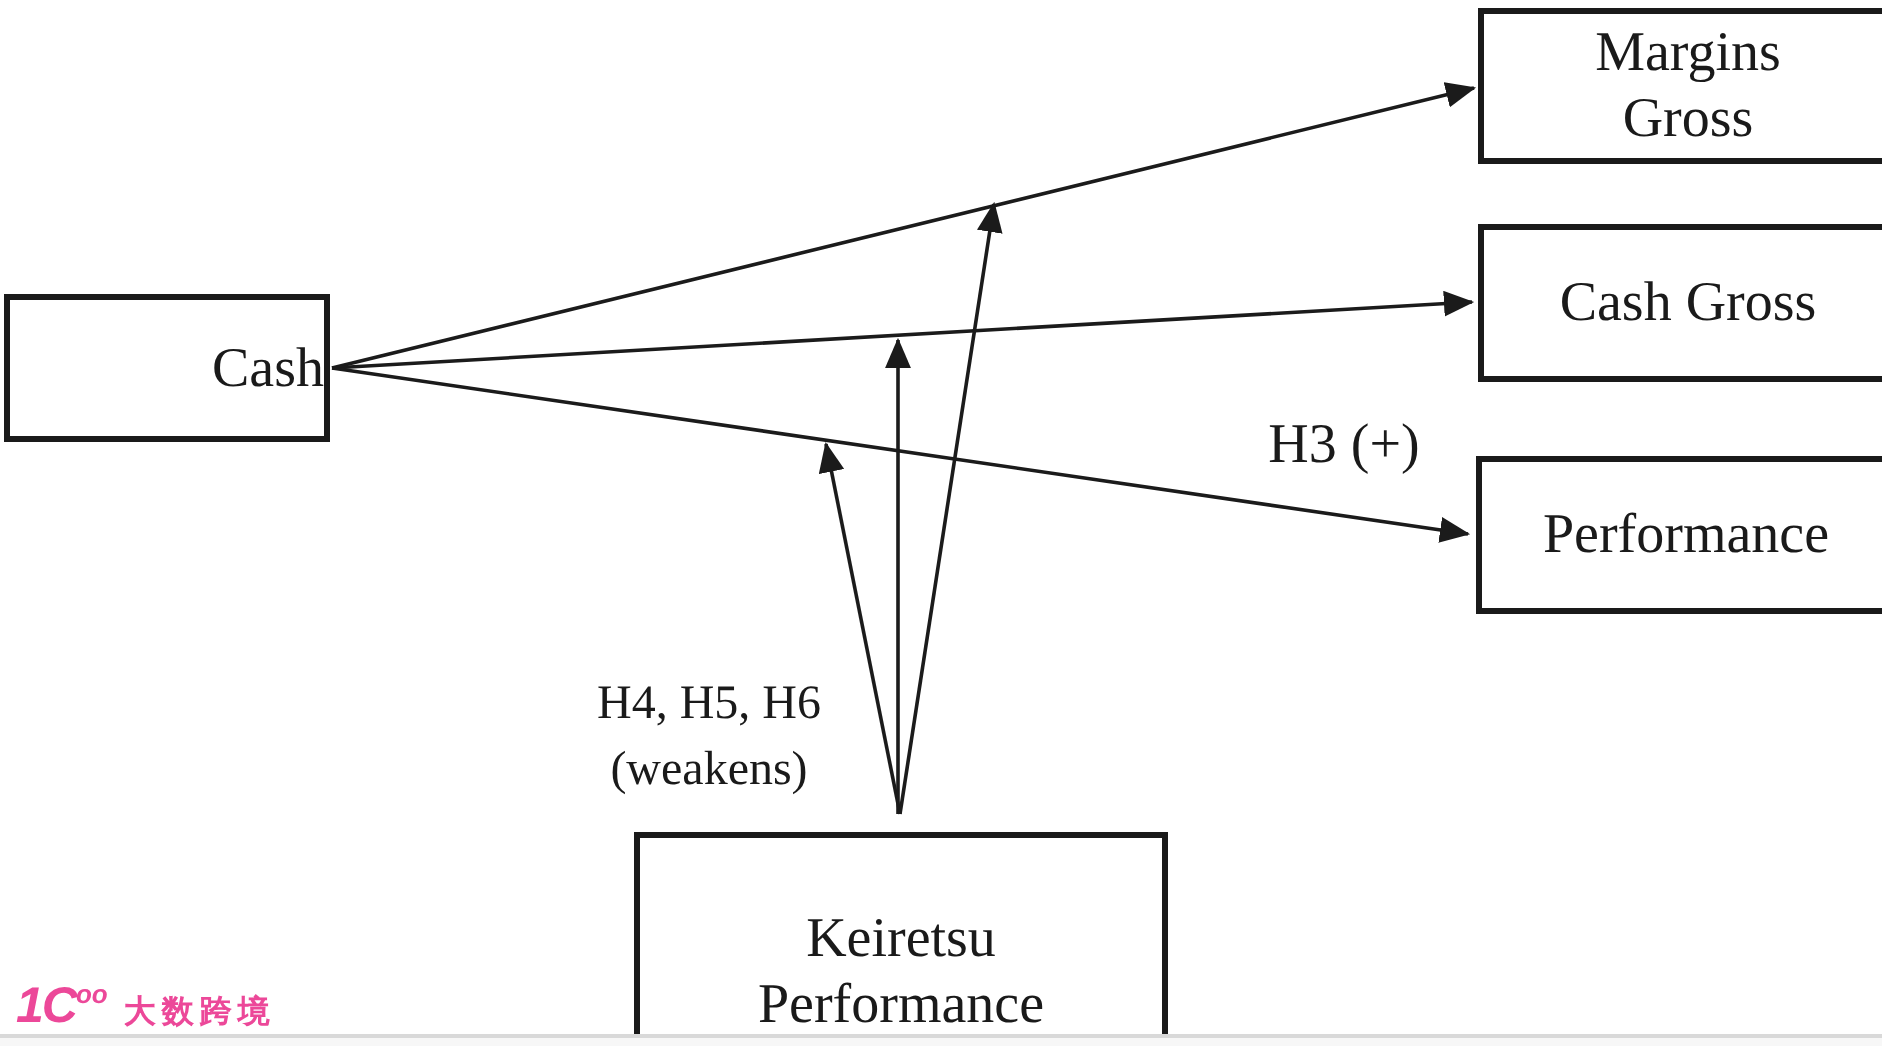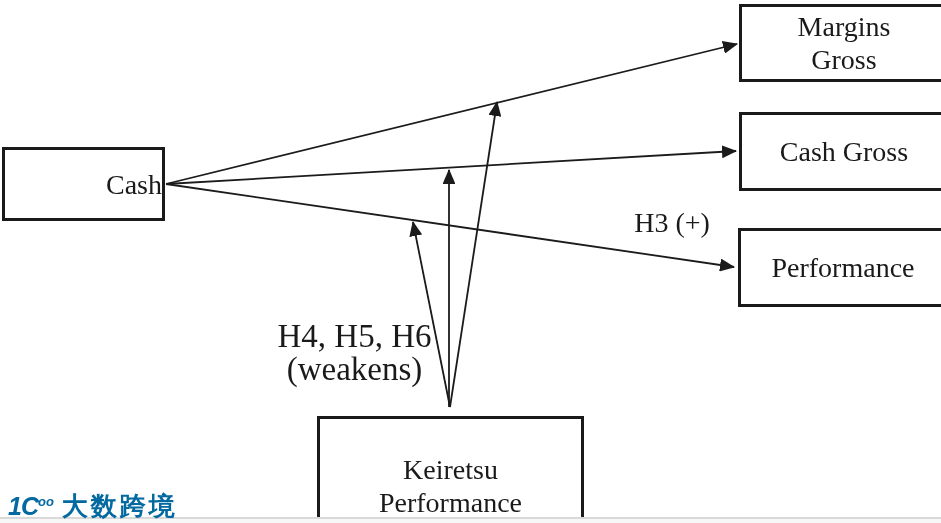--- a/index.html
+++ b/index.html
@@ -40,48 +40,48 @@
     font-size: 28px;
     line-height: 30px;
     text-align: center;
     white-space: nowrap;
   }
   .label-h1 { left: 602px; top: 6px;   width: 140px; }
   .label-h2 { left: 602px; top: 107px; width: 140px; }
   .label-h3 { left: 602px; top: 208px; width: 140px; }
   .label-mod {
     position: absolute;
-    left: 262px; top: 320px; width: 185px;
-    font-size: 33px;
+    left: 262px; top: 336px; width: 185px;
+    font-size: 24px;
     line-height: 33px;
     text-align: center;
   }
   .bottom-line {
     position: absolute;
     left: 0; top: 517px; width: 941px; height: 2px;
     background: #d9d9d9;
   }
   .bottom-strip {
     position: absolute;
     left: 0; top: 519px; width: 941px; height: 4px;
     background: #f7f7f7;
   }
   .watermark {
     position: absolute;
     left: 8px; top: 489px;
     display: flex;
     align-items: baseline;
-    color: #0369a1;
+    color: #ec4899;
     font-family: "Liberation Sans", "DejaVu Sans", sans-serif;
     font-weight: bold;
     user-select: none;
   }
   .watermark .wm-logo { font-size: 25px; font-style: italic; letter-spacing: -1px; }
   .watermark .wm-logo sup { font-size: 13px; letter-spacing: 0; }
-  .watermark .wm-text { font-size: 26px; letter-spacing: 3px; margin-left: 8px; }
+  .watermark .wm-text { font-size: 16px; letter-spacing: 3px; margin-left: 8px; }
 </style>
 </head>
 <body>
 
 <div class="stage">
 
   <svg class="arrows-svg" viewBox="0 0 941 523" aria-hidden="true">
     <defs>
       <marker id="arrowhead" markerUnits="strokeWidth" markerWidth="8.4" markerHeight="7.2" refX="7.8" refY="3.6" orient="auto">
         <path d="M0,0 L8.4,3.6 L0,7.2 Z" fill="#1b1b1b"></path>

